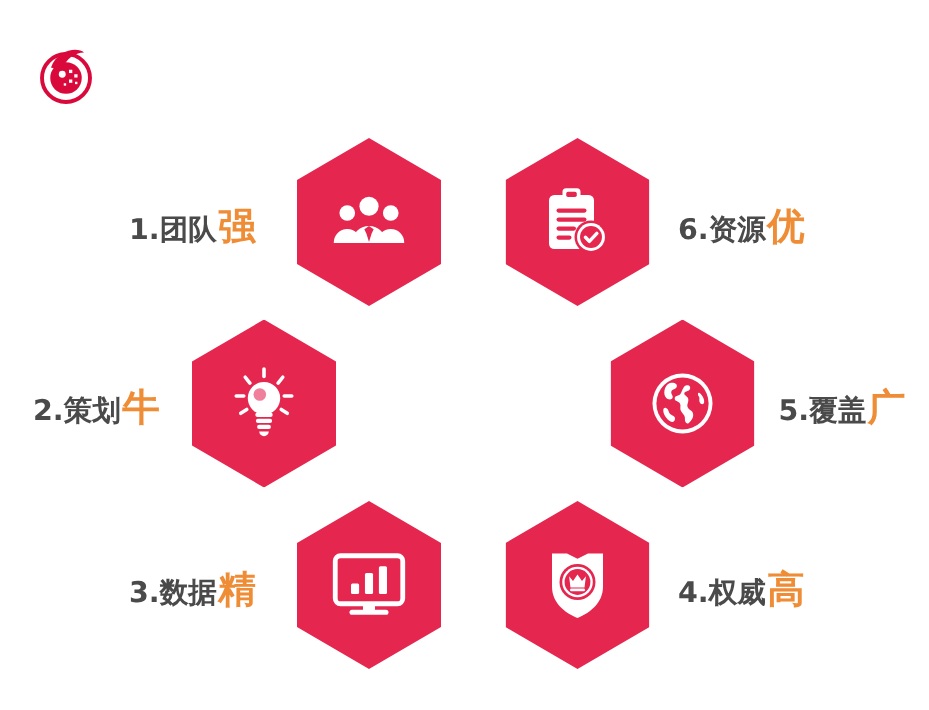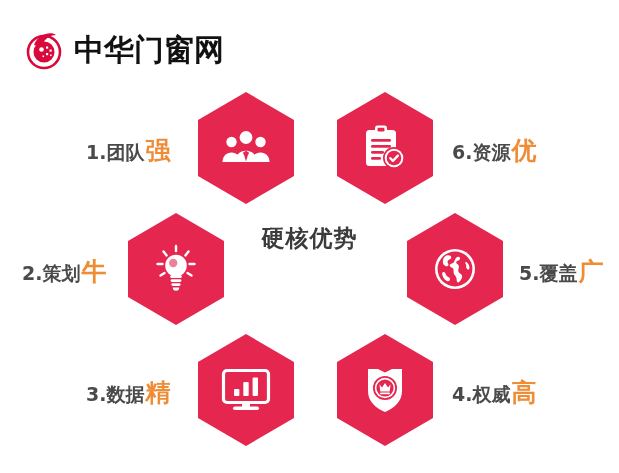--- a/index.html
+++ b/index.html
@@ -123,21 +123,20 @@
       <circle cx="22" cy="24" r="10.5" fill="#d9093b"></circle>
       <path d="M12 17 C 16 5, 30 3, 34 7 C 28 7, 22 11, 19 19 Z" fill="#d9093b"></path>
       <circle cx="19.5" cy="21.5" r="2.3" fill="#ffffff"></circle>
       <rect x="24" y="18.5" width="2.2" height="2.2" fill="#ffffff"></rect>
       <rect x="27.5" y="21.5" width="2.2" height="2.2" fill="#ffffff"></rect>
       <rect x="24" y="25" width="2.2" height="2.2" fill="#ffffff"></rect>
       <rect x="28" y="26.5" width="1.6" height="1.6" fill="#ffffff"></rect>
       <rect x="20.5" y="27.5" width="1.6" height="1.6" fill="#ffffff"></rect>
     </svg>
   </div>
-  <div id="logo-text" style="color: rgb(17, 17, 17);">中华门窗网</div>
 </div>
 
 <div class="hex" id="hex-team" style="background:#e5264f">
   <span>
     <svg width="50" height="36" viewBox="0 0 50 36">
       <g fill="#ffffff">
         <circle cx="10.5" cy="12" r="5.2"></circle>
         <path d="M1.5 32 c0-5.6 4-9.4 9-9.4 s9 3.8 9 9.4 z"></path>
         <circle cx="39.5" cy="12" r="5.2"></circle>
         <path d="M30.5 32 c0-5.6 4-9.4 9-9.4 s9 3.8 9 9.4 z"></path>
@@ -277,14 +276,13 @@
   <span class="kw" style="color: rgb(239, 140, 54);">精</span>
 </div>
 
 <div class="label" id="label-authority" style="color: rgb(74, 74, 74);">
   <span>4.</span>
   <span>权威</span>
   <span class="kw" style="color: rgb(239, 140, 54);">高</span>
 </div>
 
 <div id="center">
-  <div id="center-sub" style="color: rgb(59, 59, 59);">硬核优势</div>
 </div>
 
 </body></html>

